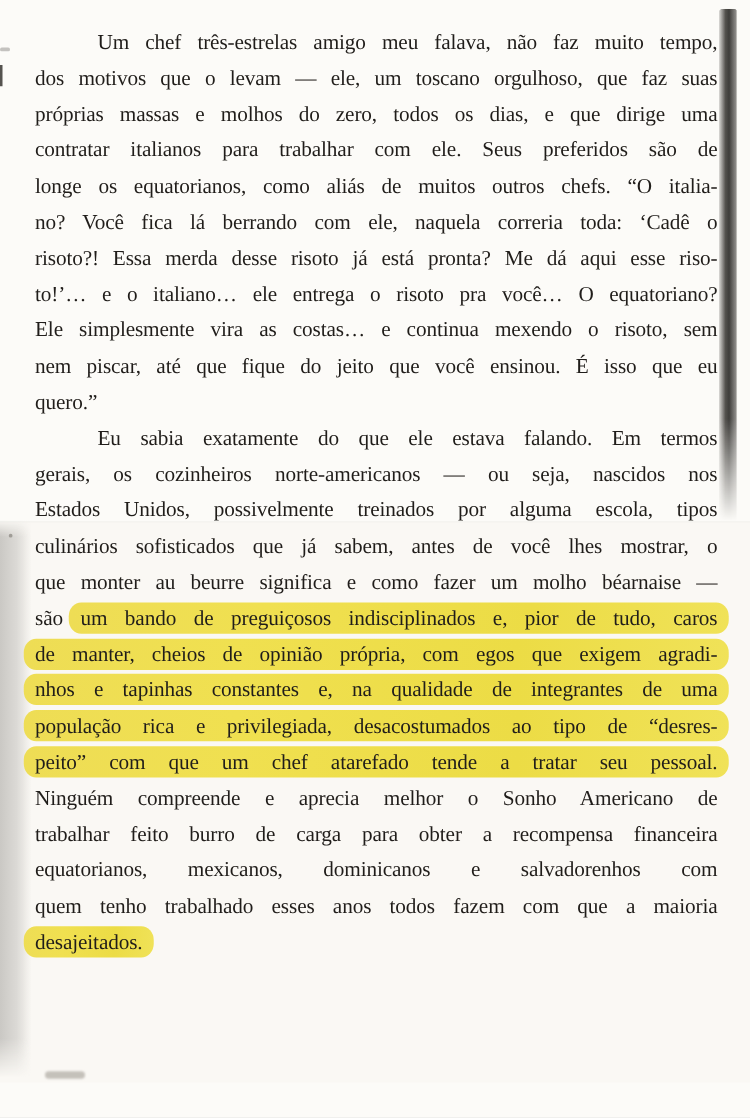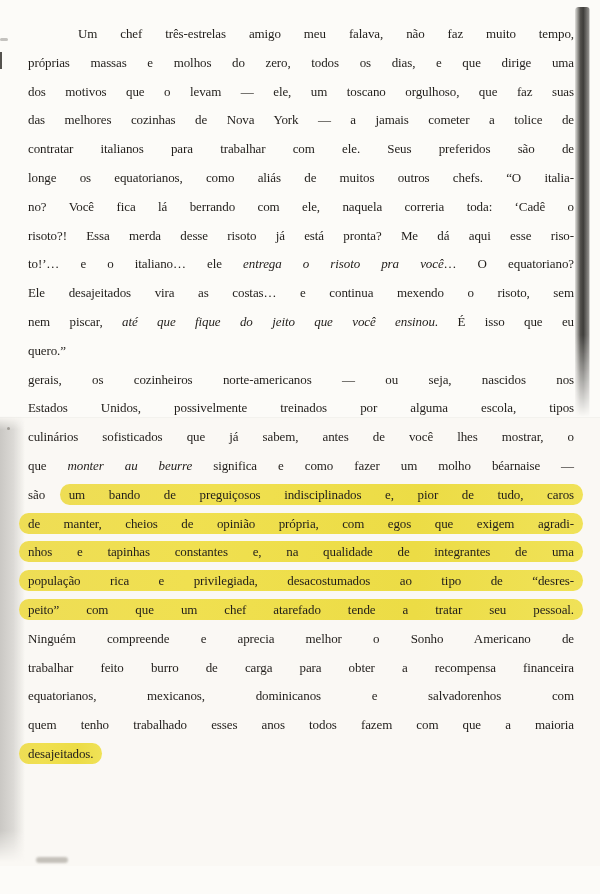--- a/index.html
+++ b/index.html
@@ -51,33 +51,33 @@
     position: absolute; left: 7px; top: 427px; width: 3px; height: 3px;
     background: #a09d97; border-radius: 50%;
   }
   .cutoff-line {
     position: absolute; left: 36px; top: 857px; width: 32px; height: 6px;
     background: #b3afa7; border-radius: 3px; filter: blur(1px); opacity: .75;
   }
   .text-column {
     position: absolute;
     left: 28px; top: 20px; width: 546px;
-    font-size: 13px;
+    font-size: 17px;
     line-height: 28.8px;
     letter-spacing: -0.1px;
   }
   .line {
     height: 28.8px;
     white-space: nowrap;
     text-align: justify;
     text-align-last: justify;
   }
   .line.no-just { text-align-last: auto; }
   .line.indent { text-indent: 50px; }
-  .it { font-style: italic; }
+  .it { }
   .sc { font-size: 0.78em; letter-spacing: 0.6px; }
   .hl {
     background: linear-gradient(93deg, #eedd55, #f0e050 30%, #ecdc45 70%, #f0e258);
     border-radius: 10px / 11px;
     padding: 3px 9px;
     margin: 0 -9px;
     box-decoration-break: clone;
     -webkit-box-decoration-break: clone;
   }
 </style>
@@ -88,31 +88,31 @@
   <div class="strip-bottom"></div>
   <div class="seam"></div>
   <div class="edge-right"></div>
   <div class="edge-left"></div>
   <div class="sliver-top-left"></div>
   <div class="dash-top-left"></div>
   <div class="speck"></div>
   <div class="cutoff-line"></div>
   <div class="text-column">
       <div class="line indent"><span>Um chef três-estrelas amigo meu falava, não faz muito tempo,</span></div>
+      <div class="line"><span>dos motivos que o levam — ele, um toscano orgulhoso, que faz suas</span></div>
       <div class="line"><span>próprias massas e molhos do zero, todos os dias, e que dirige uma</span></div>
-      <div class="line"><span>dos motivos que o levam — ele, um toscano orgulhoso, que faz suas</span></div>
-      <div class="line"><span>das melhores cozinhas de Nova York — a jamais cometer a tolice de</span></div>
       <div class="line"><span>contratar italianos para trabalhar com ele. Seus preferidos são de</span></div>
       <div class="line"><span>longe os equatorianos, como aliás de muitos outros chefs. “O italia-</span></div>
       <div class="line"><span>no? Você fica lá berrando com ele, naquela correria toda: ‘Cadê o</span></div>
       <div class="line"><span>risoto?! Essa merda desse risoto já está pronta? Me dá aqui esse riso-</span></div>
       <div class="line"><span>to!’… e o italiano… ele </span><span class="it">entrega o risoto pra você</span><span>… O equatoriano?</span></div>
-      <div class="line"><span>Ele desajeitados vira as costas… e continua mexendo o risoto, sem</span></div>
+      <div class="line"><span>Ele simplesmente vira as costas… e continua mexendo o risoto, sem</span></div>
       <div class="line"><span>nem piscar, </span><span class="it">até que fique do jeito que você ensinou</span><span>. É isso que eu</span></div>
       <div class="line no-just"><span>quero.”</span></div>
+      <div class="line indent"><span>Eu sabia exatamente do que ele estava falando. Em termos</span></div>
       <div class="line"><span>gerais, os cozinheiros norte-americanos — ou seja, nascidos nos</span></div>
       <div class="line"><span>Estados Unidos, possivelmente treinados por alguma escola, tipos</span></div>
       <div class="line"><span>culinários sofisticados que já sabem, antes de você lhes mostrar, o</span></div>
       <div class="line"><span>que </span><span class="it">monter au beurre</span><span> significa e como fazer um molho béarnaise —</span></div>
       <div class="line"><span>são </span><span class="hl">um bando de preguiçosos indisciplinados e, pior de tudo, caros</span></div>
       <div class="line"><span class="hl">de manter, cheios de opinião própria, com egos que exigem agradi-</span></div>
       <div class="line"><span class="hl">nhos e tapinhas constantes e, na qualidade de integrantes de uma</span></div>
       <div class="line"><span class="hl">população rica e privilegiada, desacostumados ao tipo de “desres-</span></div>
       <div class="line"><span class="hl">peito” com que um chef atarefado tende a tratar seu pessoal.</span></div>
       <div class="line"><span>Ninguém compreende e aprecia melhor o Sonho Americano de</span></div>

